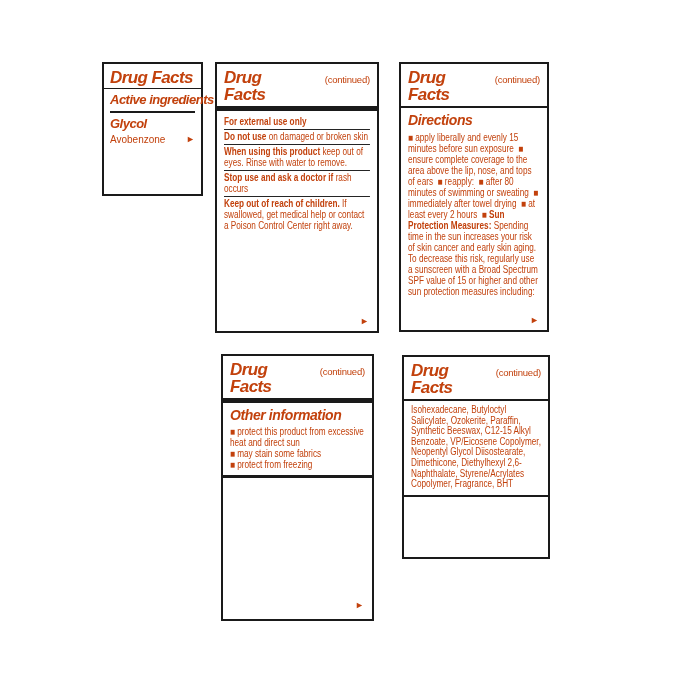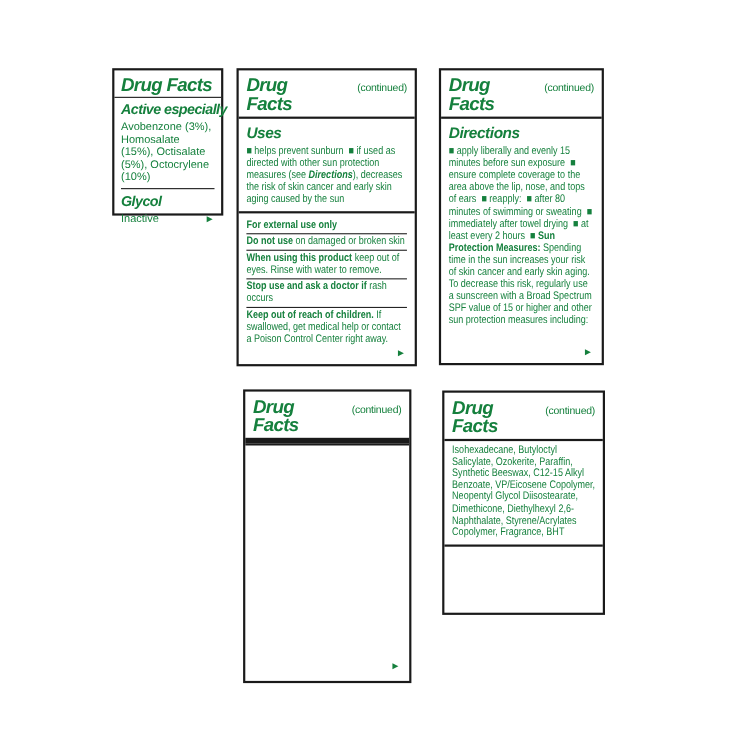--- a/index.html
+++ b/index.html
@@ -1,17 +1,17 @@
 <!DOCTYPE html>
 <html><head>
 <meta charset="utf-8">
 <style>
   html,body{margin:0;padding:0;background:#ffffff;}
   .stage{position:relative;width:590px;height:679px;background:#ffffff;
-         font-family:"Liberation Sans",sans-serif;color:#15803d;}
+         font-family:"Liberation Sans",sans-serif;color:#c2410c;}
   .panel{position:absolute;border:2px solid #1a1a1a;background:#fff;box-sizing:border-box;}
   .ptitle{display:flex;align-items:baseline;padding:5px 7px 3px;border-bottom:2px solid #1a1a1a;}
   .df{font-weight:bold;font-style:italic;font-size:17px;letter-spacing:-0.6px;line-height:1;}
   .cont{font-size:9.5px;margin-left:20px;letter-spacing:-0.2px;}
   .sec{padding:4px 7px 5px;position:relative;}
   .bar{height:2.5px;background:#1a1a1a;}
   .hair{height:1.5px;background:#1a1a1a;margin:3px 0;}
   .h{font-weight:bold;font-style:italic;font-size:14px;letter-spacing:-0.4px;line-height:1.25;
      white-space:nowrap;margin-bottom:2px;}
   .bt{font-size:10px;line-height:11px;}
@@ -37,39 +37,34 @@
 </head>
 <body>
 
 <div class="stage">
 
   <div class="panel p1">
     <div class="ptitle">
       <span class="df">Drug Facts</span>
     </div>
     <div class="sec">
-      <div class="h">Active especially</div>
-      <div class="bt">Avobenzone (3%), Homosalate (15%), Octisalate (5%), Octocrylene (10%)</div>
+      <div class="h">Active ingredients</div>
       <div class="hair"></div>
       <div class="h">Glycol</div>
       <div class="p1row">
-          <span class="bt">Inactive</span>
+          <span class="bt">Avobenzone</span>
           <span class="arr" style="position:static;">►</span>
         </div>
     </div>
   </div>
 
   <div class="panel p2">
     <div class="ptitle">
       <span class="df">Drug Facts</span>
       <span class="cont">(continued)</span>
-    </div>
-    <div class="sec">
-      <div class="h">Uses</div>
-      <div class="bt cx pw"><span>■ helps prevent sunburn  ■ if used as directed with other sun protection measures (see </span><span class="bi">Directions</span><span>), decreases the risk of skin cancer and early skin aging caused by the sun</span></div>
     </div>
     <div class="bar"></div>
     <div class="sec">
       <div class="bt cx">
         <div class="wrow"><span class="b">For external use only</span><span></span></div>
         <div class="wrow"><span class="b">Do not use</span><span> on damaged or broken skin</span></div>
         <div class="wrow"><span class="b">When using this product</span><span> keep out of eyes. Rinse with water to remove.</span></div>
         <div class="wrow"><span class="b">Stop use and ask a doctor if</span><span> rash occurs</span></div>
         <div class="wrow last"><span class="b">Keep out of reach of children.</span><span> If swallowed, get medical help or contact a Poison Control Center right away.</span></div>
       </div>
@@ -88,20 +83,26 @@
     </div>
     <span class="arr">►</span>
   </div>
 
   <div class="panel p4">
     <div class="ptitle">
       <span class="df">Drug Facts</span>
       <span class="cont">(continued)</span>
     </div>
     <div class="bar"></div>
+    <div class="sec">
+      <div class="h">Other information</div>
+      <div class="bt cx pw">■ protect this product from excessive heat and direct sun
+■ may stain some fabrics
+■ protect from freezing</div>
+    </div>
     <div class="bar"></div>
     <span class="arr" style="bottom:9px;">►</span>
   </div>
 
   <div class="panel p5">
     <div class="ptitle">
       <span class="df">Drug Facts</span>
       <span class="cont">(continued)</span>
     </div>
     <div class="sec">

